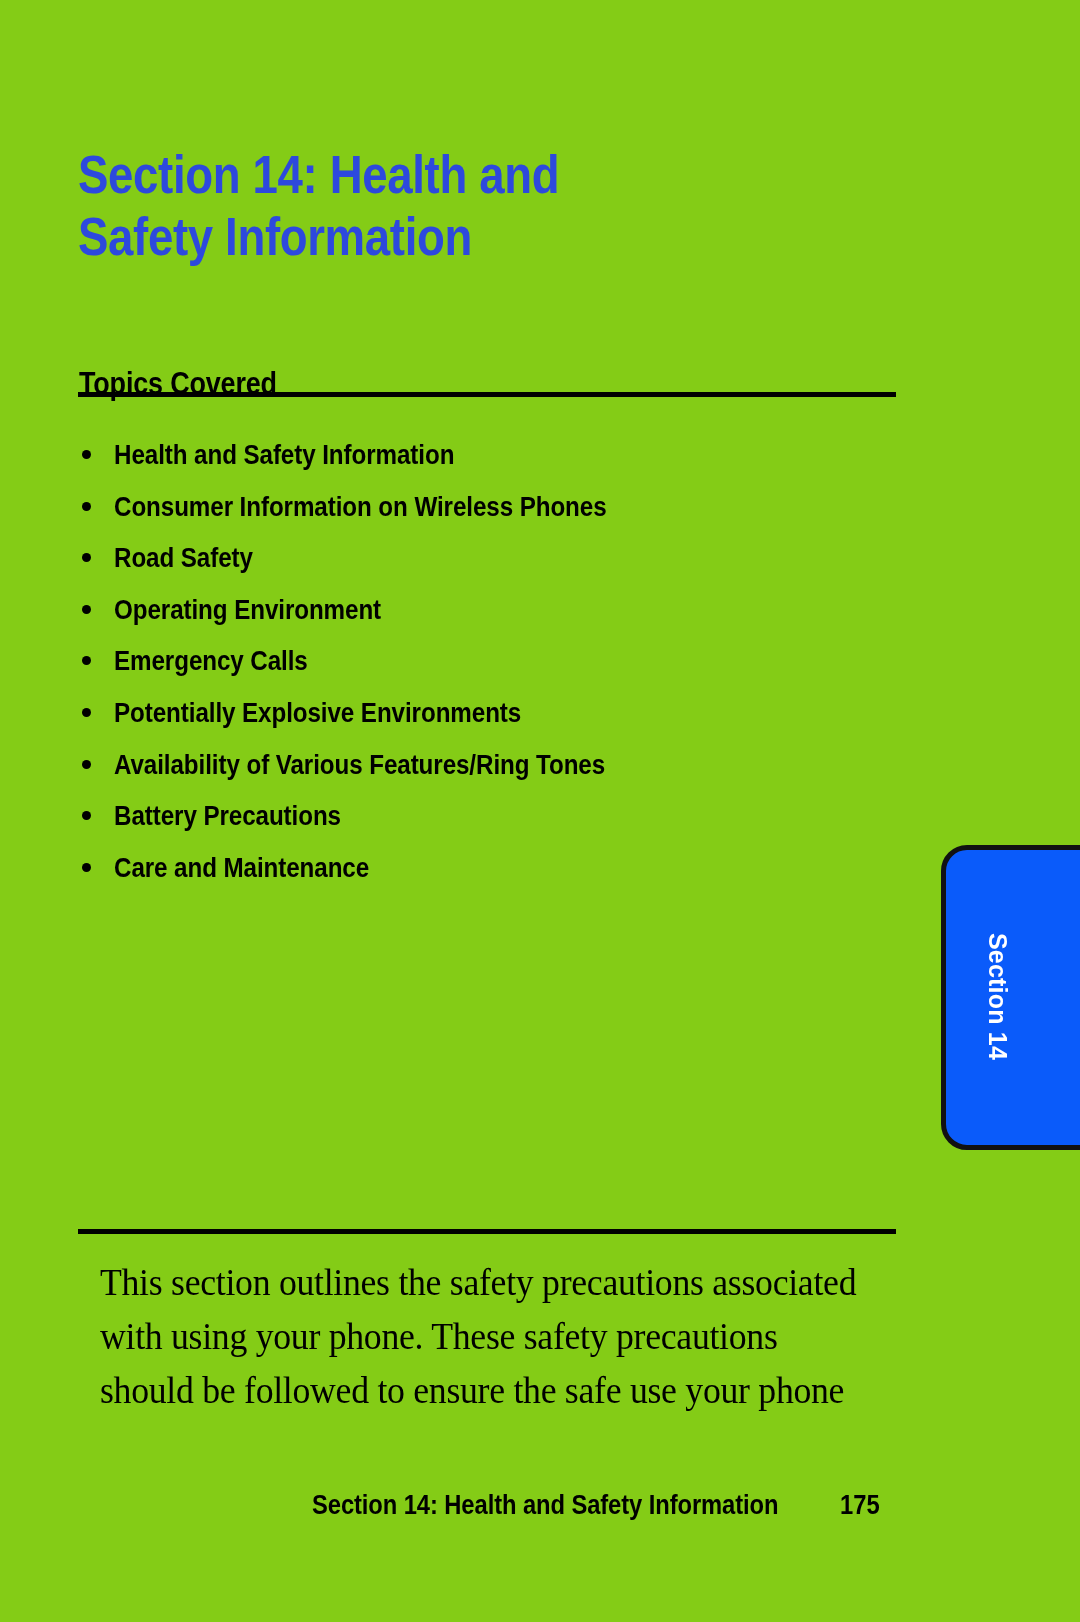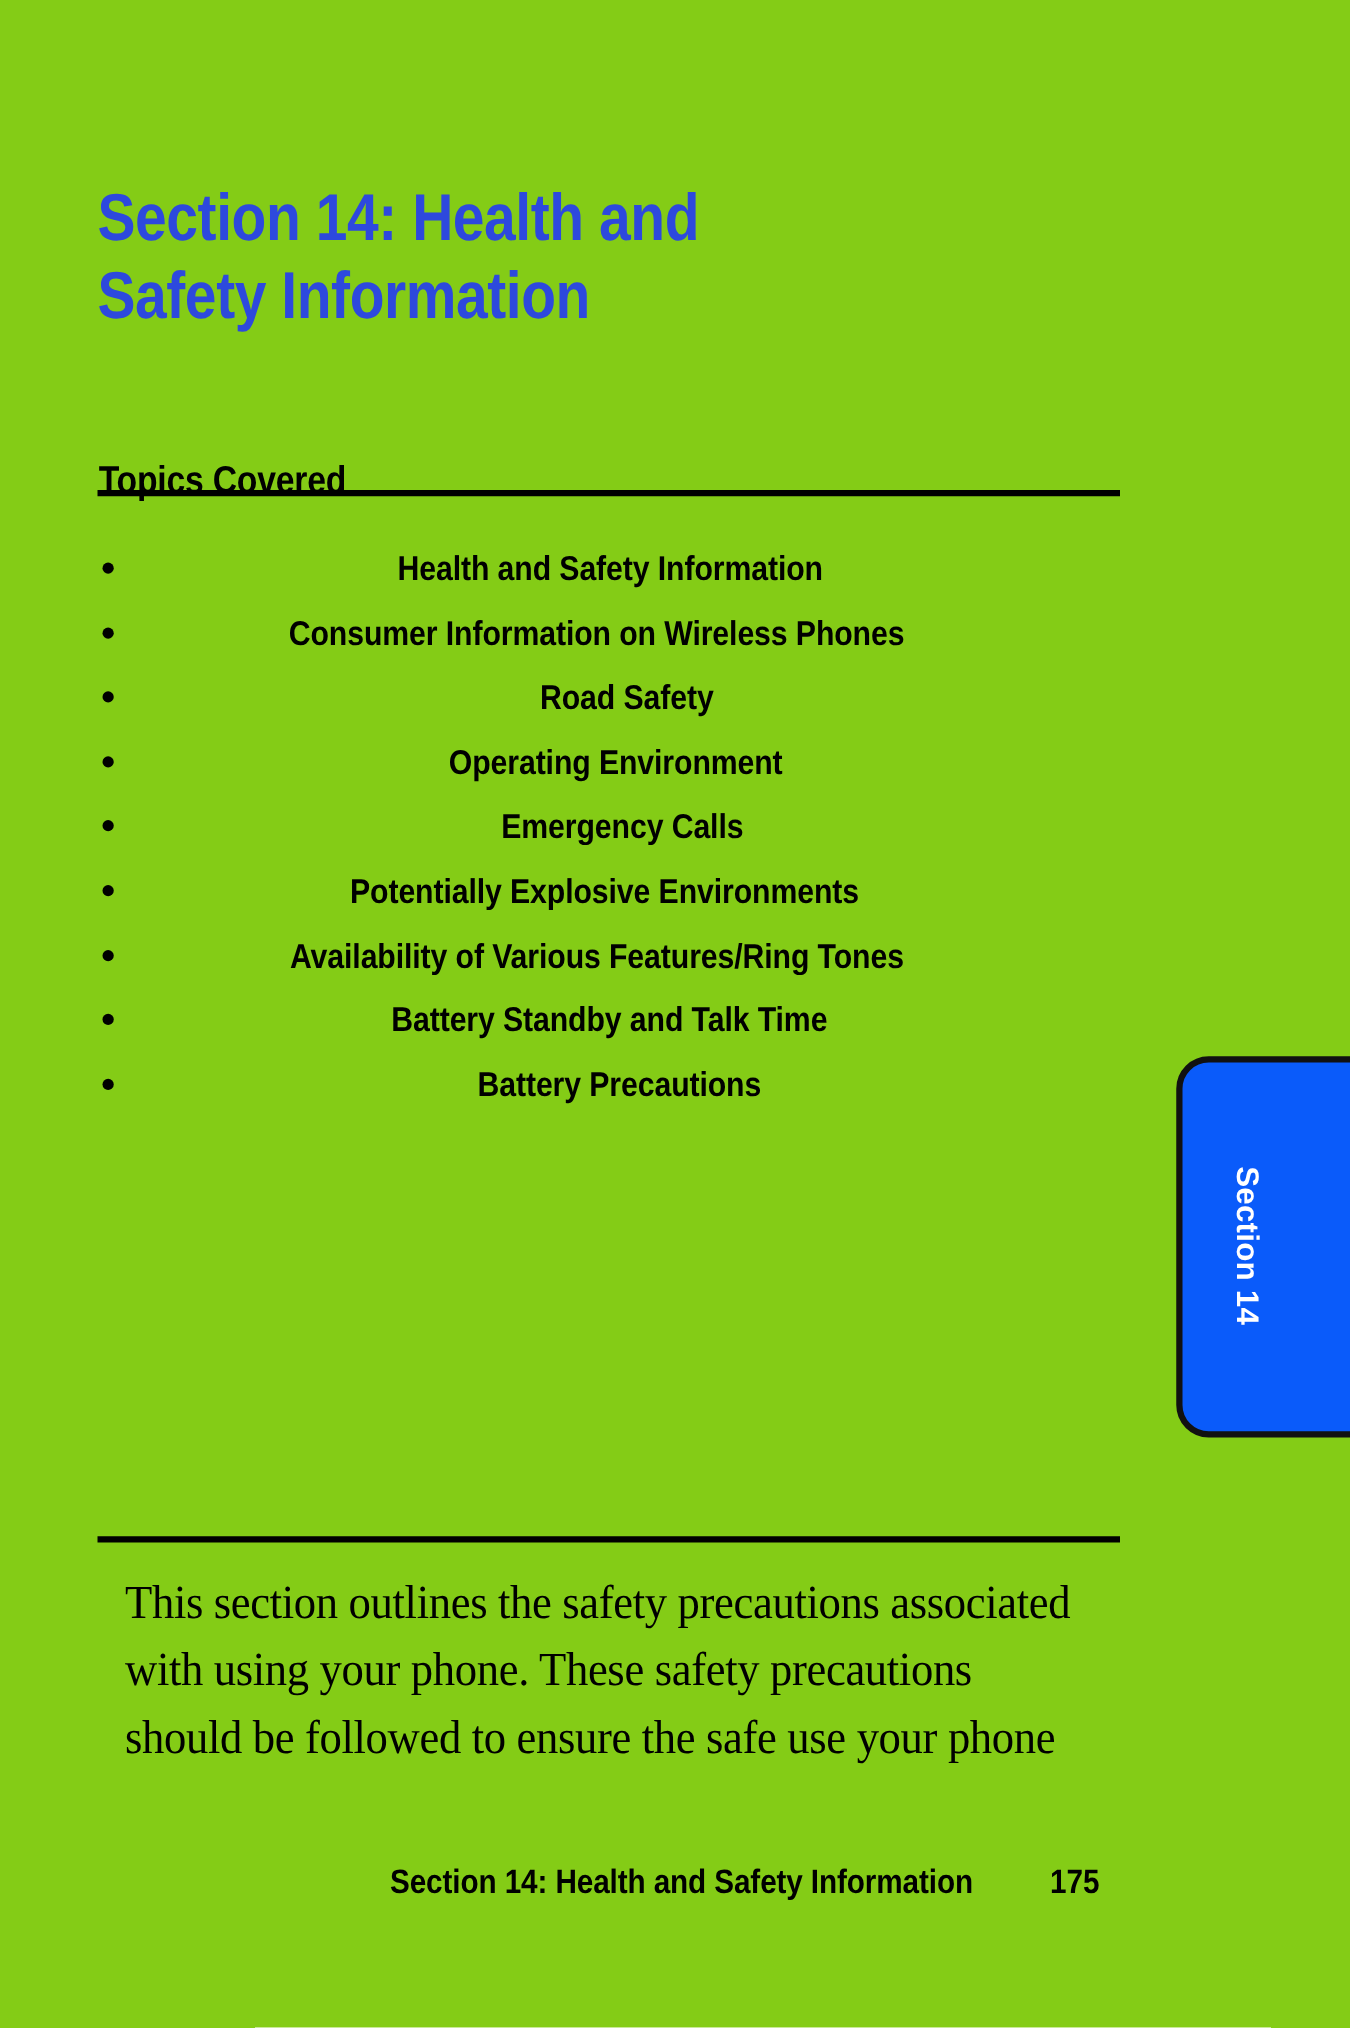--- a/index.html
+++ b/index.html
@@ -77,21 +77,20 @@
     position: relative;
     height: 51.6px;
     padding-left: 36px;
     color: #000000;
     font-family: "Liberation Sans Narrow", "Liberation Sans", sans-serif;
     font-weight: bold;
     font-size: 27.5px;
     line-height: 42px;
     letter-spacing: -0.1px;
     white-space: nowrap;
-    text-align: center;
   }
   .topic-bullet {
     position: absolute;
     left: 4px;
     top: 16px;
     width: 9px;
     height: 9px;
     border-radius: 50%;
     background: #000000;
   }
@@ -212,25 +211,25 @@
     <li class="topic-item">
       <span class="topic-bullet"></span>
       <span class="topic-label">Potentially Explosive Environments</span>
     </li>
     <li class="topic-item">
       <span class="topic-bullet"></span>
       <span class="topic-label">Availability of Various Features/Ring Tones</span>
     </li>
     <li class="topic-item">
       <span class="topic-bullet"></span>
-      <span class="topic-label">Battery Standby and Talk Time</span>
-    </li>
-    <li class="topic-item">
-      <span class="topic-bullet"></span>
       <span class="topic-label">Battery Precautions</span>
+    </li>
+    <li class="topic-item">
+      <span class="topic-bullet"></span>
+      <span class="topic-label">Care and Maintenance</span>
     </li>
   </ul>
 
   <div class="side-tab">
     <span class="side-tab-label">Section 14</span>
   </div>
 
   <div class="rule rule-bottom"></div>
 
   <p class="intro-paragraph">This section outlines the safety precautions associated with using your phone. These safety precautions should be followed to ensure the safe use your phone</p>

